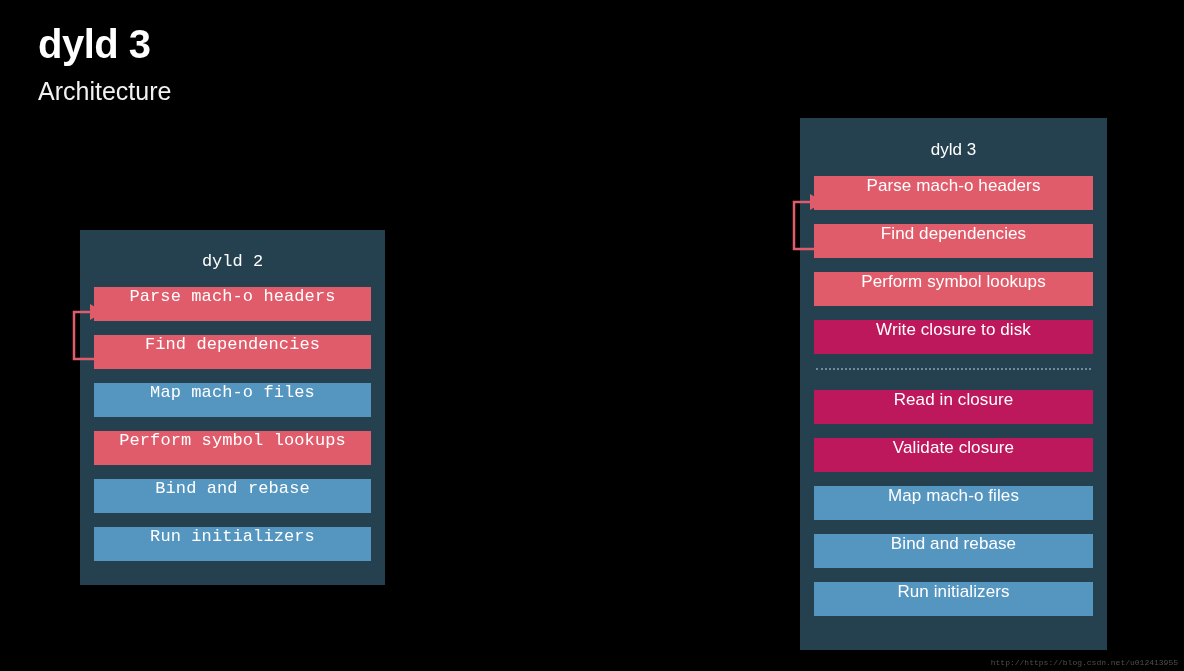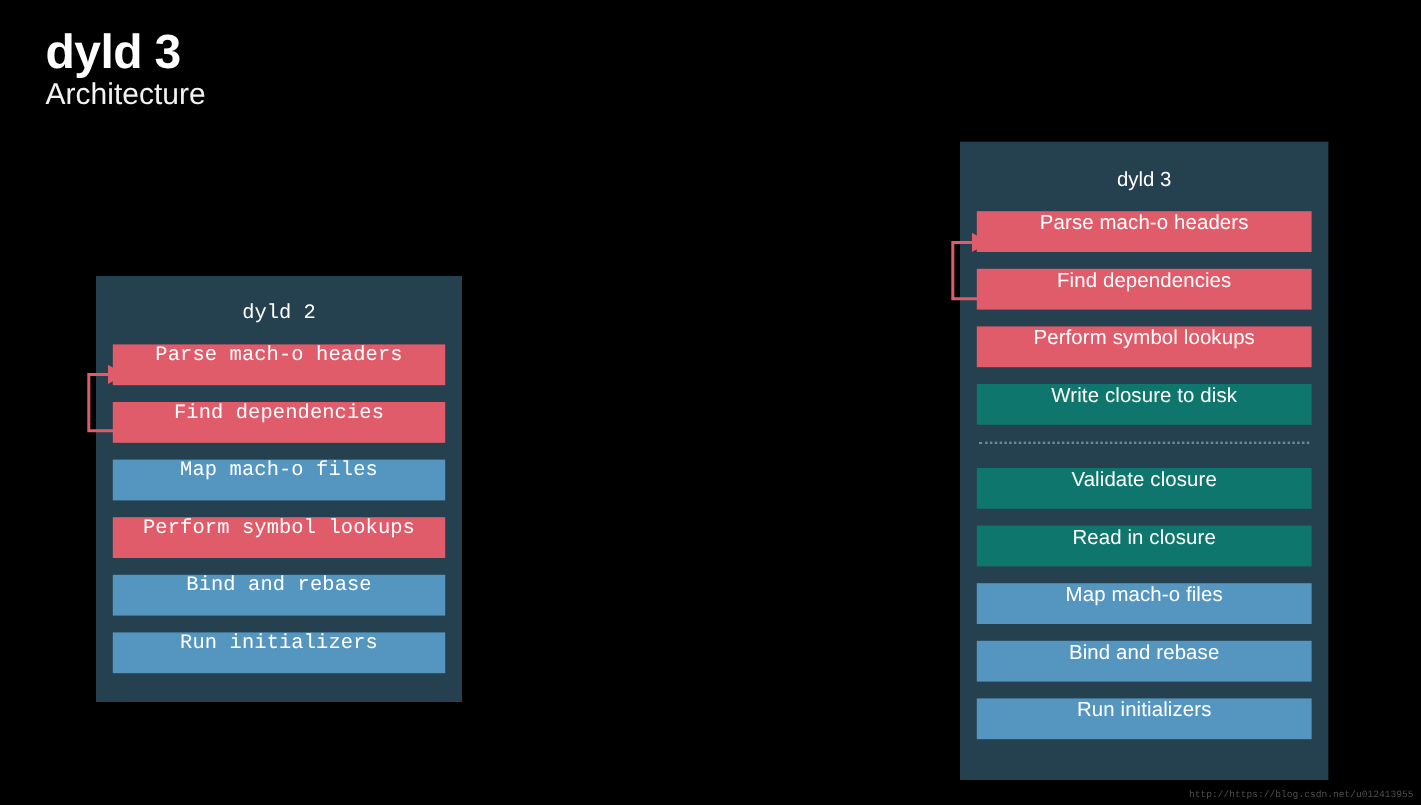--- a/index.html
+++ b/index.html
@@ -23,21 +23,21 @@
     top: 22px;
     color: #ffffff;
     font-size: 40px;
     font-weight: bold;
     letter-spacing: -0.5px;
     line-height: 1.1;
   }
   .slide-subtitle {
     position: absolute;
     left: 38px;
-    top: 64px;
+    top: 76px;
     color: #f2f2f2;
     font-size: 25px;
     font-weight: normal;
     letter-spacing: 0px;
     line-height: 1.2;
   }
 
   
   .panel {
     position: absolute;
@@ -56,21 +56,21 @@
     text-align: center;
     box-sizing: border-box;
     display: flex;
     align-items: flex-start;
     justify-content: center;
     height: 34px;
     letter-spacing: 0.1px;
   }
   .step.red   { background: #e05c6b; }
   .step.blue  { background: #5596c1; }
-  .step.green { background: #0f766e; }
+  .step.green { background: #be185d; }
 
   .divider {
     height: 0px;
     border-top: 2px dotted #7e97a3;
     opacity: .85;
   }
 
   
   #panel-dyld2 {
     left: 80px;
@@ -163,24 +163,24 @@
   <div class="step red">
     <span>Perform symbol lookups</span>
   </div>
   <div class="step green">
     <span>Write closure to disk</span>
   </div>
 
   <div class="divider"></div>
 
   <div class="step green">
-    <span>Validate closure</span>
+    <span>Read in closure</span>
   </div>
   <div class="step green">
-    <span>Read in closure</span>
+    <span>Validate closure</span>
   </div>
   <div class="step blue">
     <span>Map mach-o files</span>
   </div>
   <div class="step blue">
     <span>Bind and rebase</span>
   </div>
   <div class="step blue">
     <span>Run initializers</span>
   </div>

